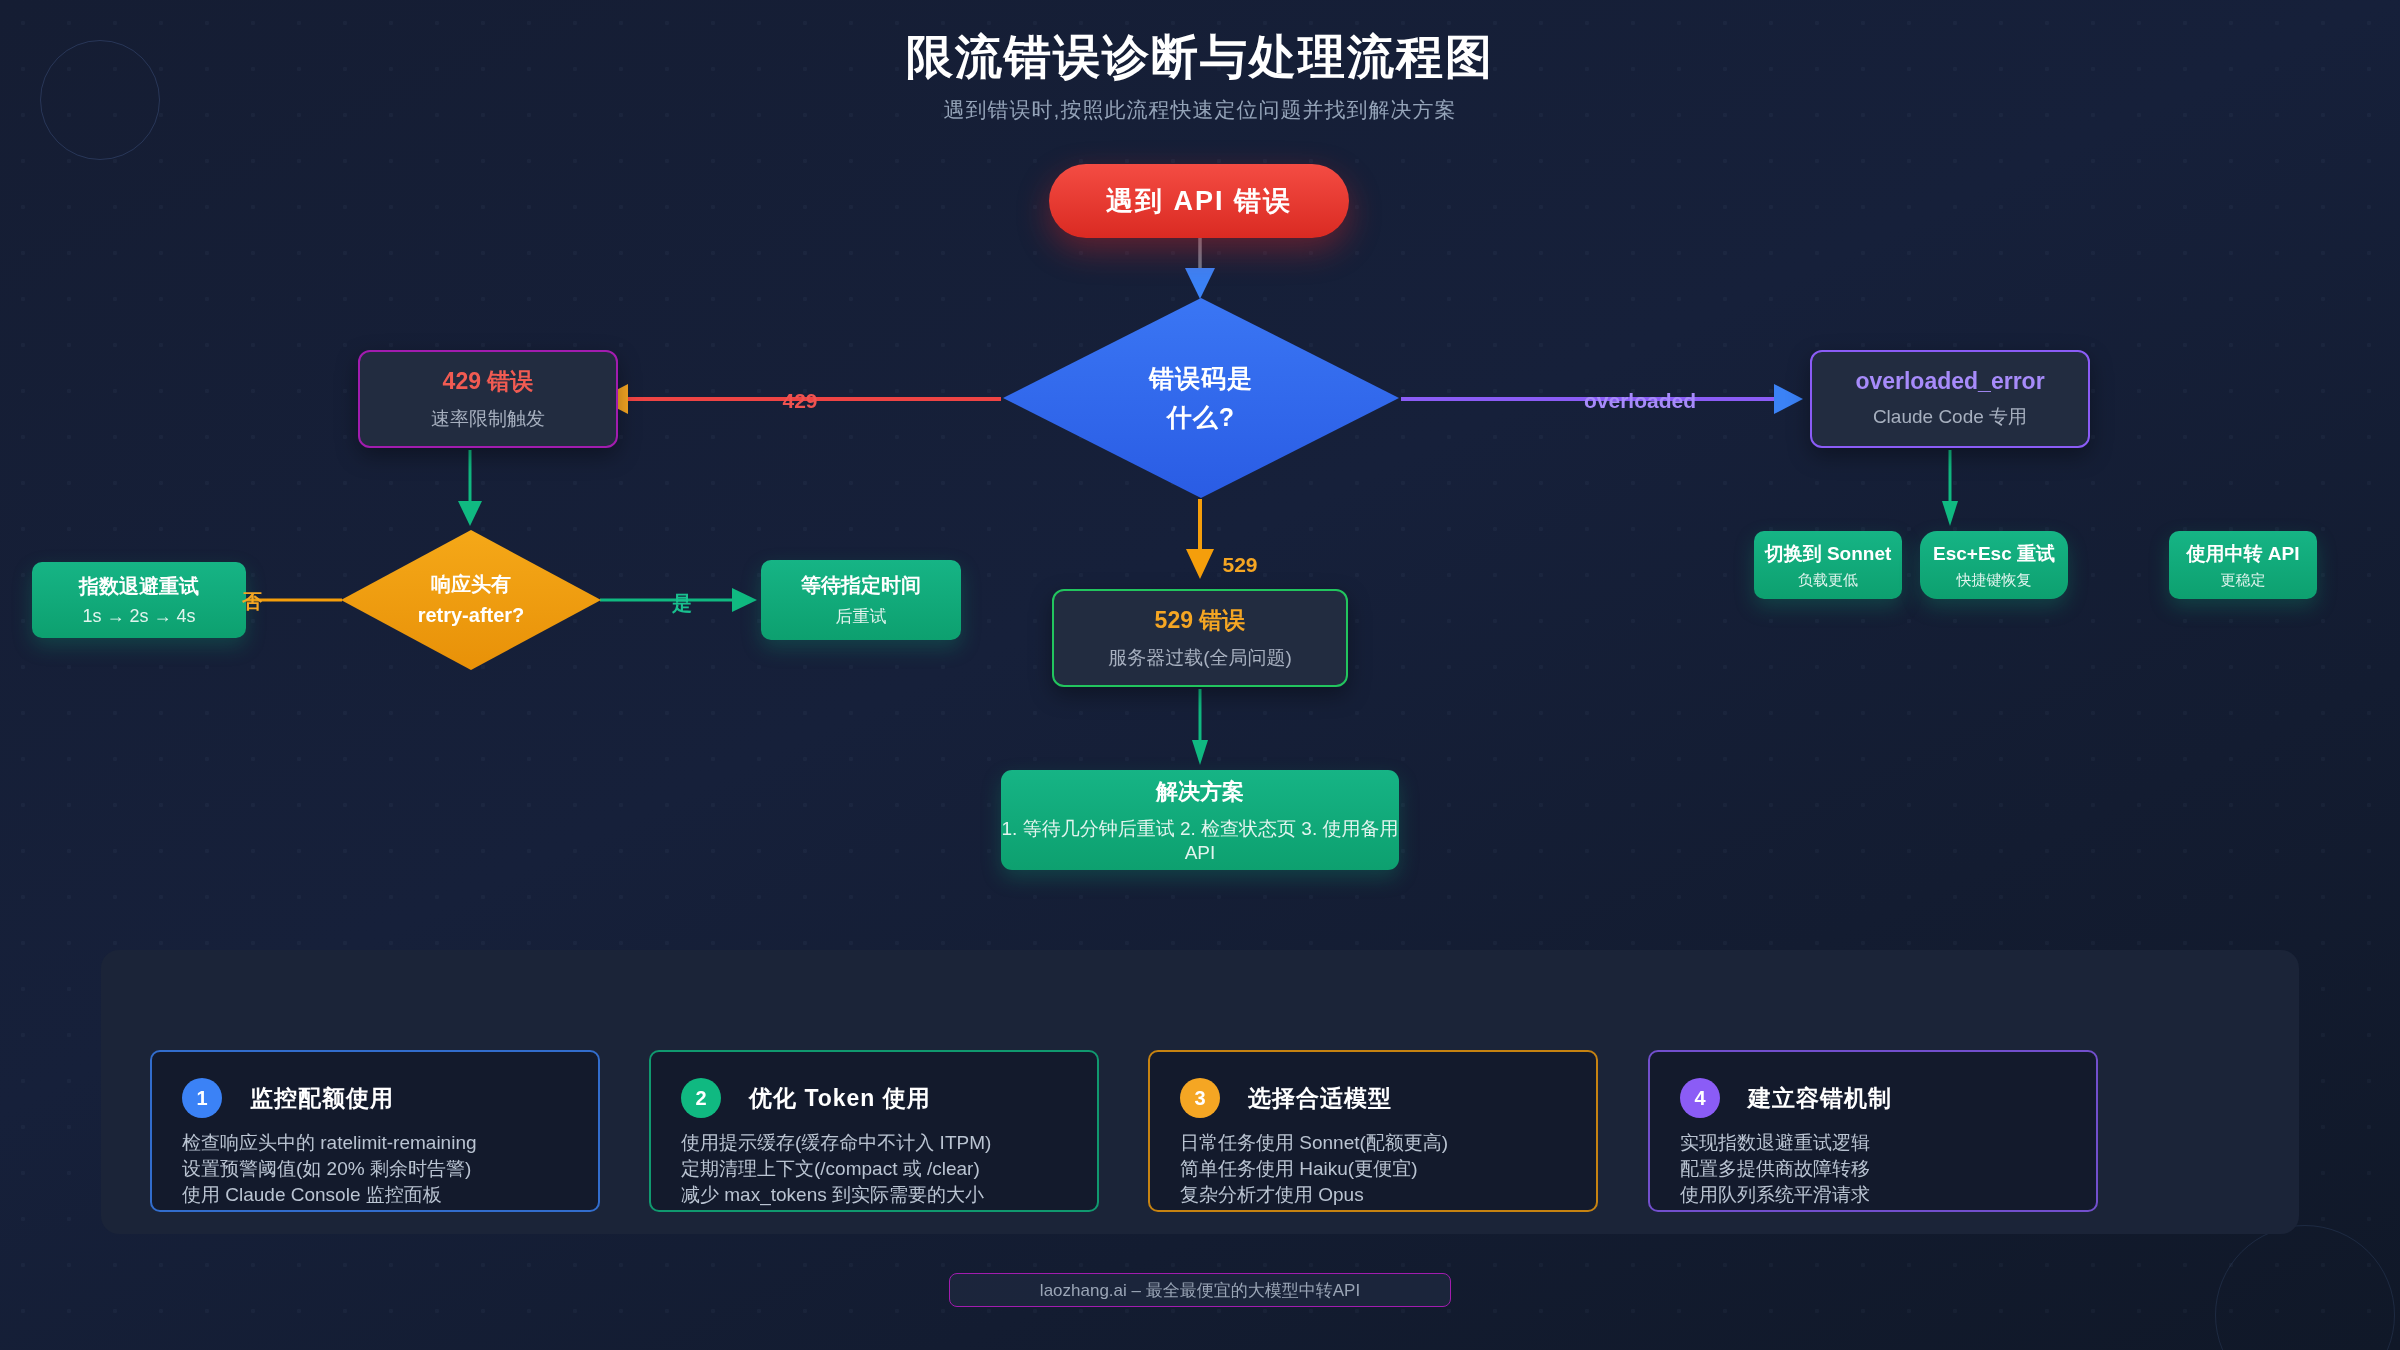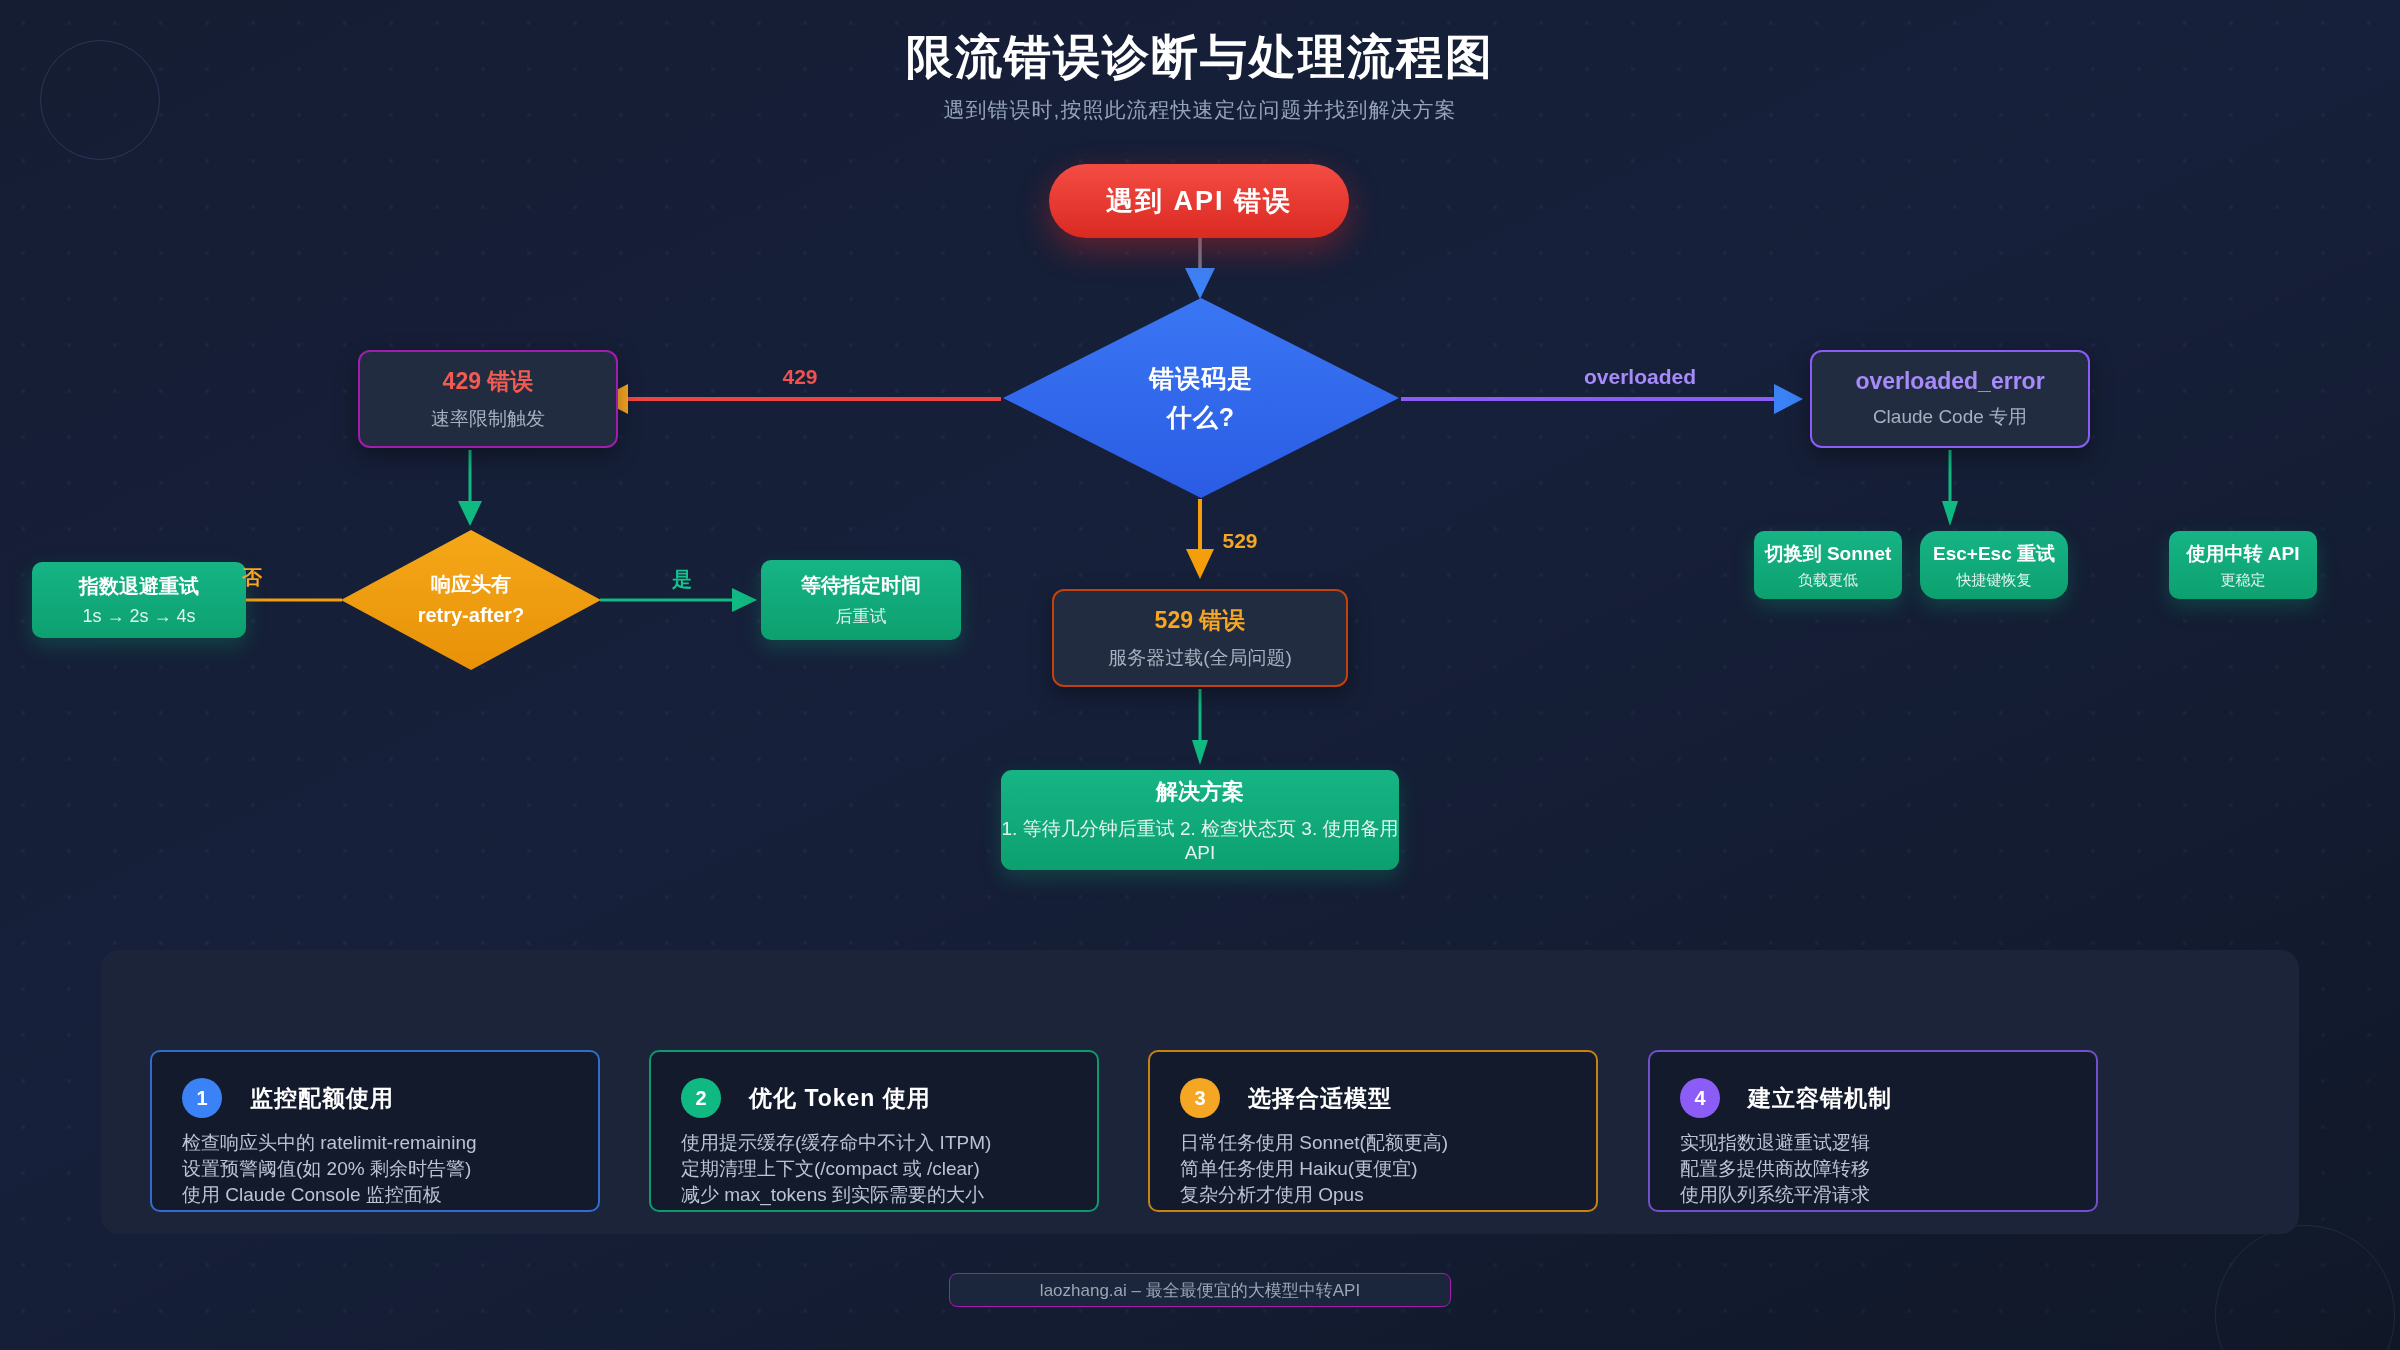--- a/index.html
+++ b/index.html
@@ -21,21 +21,21 @@
 
   
   .page-title { position: absolute; top: 26px; left: 0; width: 100%; text-align: center;
     font-size: 47px; font-weight: bold; letter-spacing: 2px; color: #ffffff; }
   .page-subtitle { position: absolute; top: 96px; left: 0; width: 100%; text-align: center;
     font-size: 21px; color: #94a3b8; letter-spacing: 1px; }
 
   
   svg.connectors { position: absolute; left: 0; top: 0; width: 2400px; height: 1350px; z-index: 1; }
 
-  .edge-label { position: absolute; z-index: 3; font-weight: bold; transform: translate(-50%, -50%); }
+  .edge-label { position: absolute; z-index: 3; font-weight: bold; transform: translate(-50%, -50%); margin-top: 24px; }
   .edge-label.l429 { left: 800px; top: 377px; font-size: 21px; color: #ef5350; }
   .edge-label.loverloaded { left: 1640px; top: 377px; font-size: 21px; color: #a78bfa; }
   .edge-label.l529 { left: 1240px; top: 541px; font-size: 21px; color: #f5a623; }
   .edge-label.lno { left: 252px; top: 577px; font-size: 20px; color: #f5a623; }
   .edge-label.lyes { left: 682px; top: 579px; font-size: 20px; color: #19c08f; }
 
   
   .node { position: absolute; z-index: 2; display: flex; flex-direction: column; align-items: center; justify-content: center; text-align: center; }
 
   .start-pill { left: 1049px; top: 164px; width: 300px; height: 74px; border-radius: 37px;
@@ -51,21 +51,21 @@
     background: linear-gradient(180deg, #f5a818 0%, #e89108 100%); }
   .diamond-retry .t { font-size: 20px; font-weight: bold; line-height: 31px; }
 
   .dark-box { background: #222c40; border-radius: 12px; box-shadow: 0 8px 22px rgba(0,0,0,0.35); }
   .dark-box .title { font-size: 23px; font-weight: bold; margin-bottom: 9px; }
   .dark-box .sub { font-size: 19px; color: #a7b0bf; }
   .box-429 { left: 358px; top: 350px; width: 260px; height: 98px; border: 2px solid #a21caf; }
   .box-429 .title { color: #f15b52; }
   .box-overloaded { left: 1810px; top: 350px; width: 280px; height: 98px; border: 2px solid #8b5cf6; }
   .box-overloaded .title { color: #a78bfa; }
-  .box-529 { left: 1052px; top: 589px; width: 296px; height: 98px; border: 2px solid #c2410c; }
+  .box-529 { left: 1052px; top: 589px; width: 296px; height: 98px; border: 2px solid #22c55e; }
   .box-529 .title { color: #f5a623; }
 
   .green-box { background: linear-gradient(180deg, #16b485 0%, #0da06f 100%);
     border-radius: 10px; box-shadow: 0 8px 20px rgba(13, 148, 110, 0.3); }
   .green-box .title { font-weight: bold; color: #ffffff; }
   .green-box .sub { color: rgba(255,255,255,0.88); }
 
   .box-backoff { left: 32px; top: 562px; width: 214px; height: 76px; }
   .box-backoff .title { font-size: 20px; margin-bottom: 6px; }
   .box-backoff .sub { font-size: 18px; }

